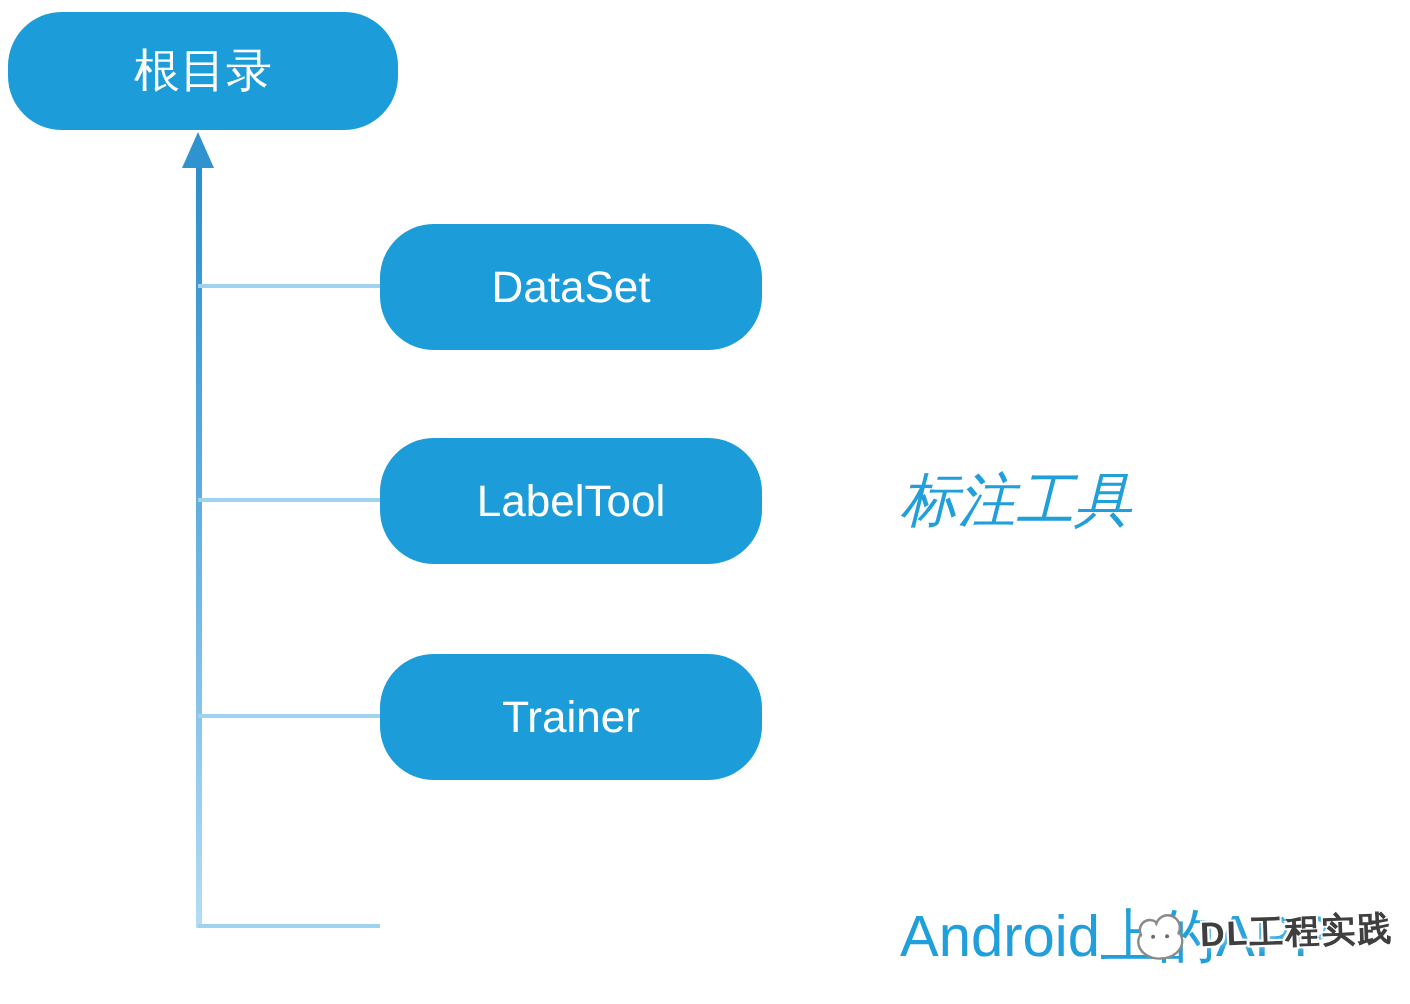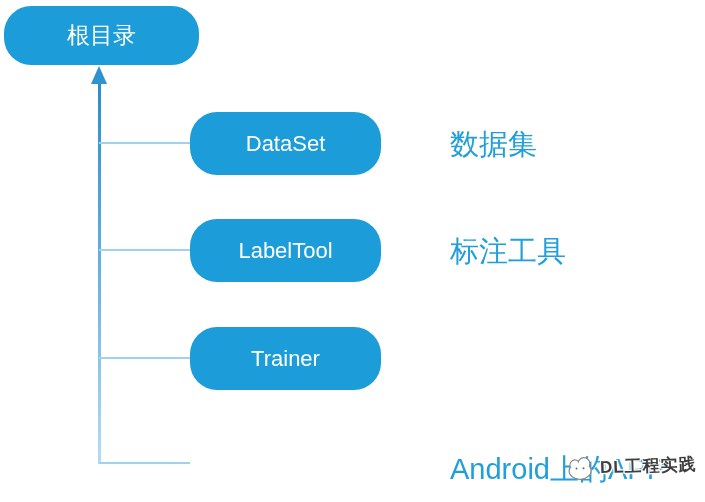--- a/index.html
+++ b/index.html
@@ -33,21 +33,21 @@
   .desc {
     position:absolute;
     left:450px;
     color:#219fdb;
     font-size:29px;
     line-height:40px;
     height:40px;
     white-space:nowrap;
   }
   .desc.r0 { top:124px; }
-  .desc.r1 { top:231px; }
+  .desc.r1 { top:231px;font-style:italic; }
   .desc.r2 { top:339px; }
   .desc.r3 { top:449px; }
 
   
   .trunk {
     position:absolute;
     left:98px; top:84px;
     width:3px; height:380px;
     background:linear-gradient(to bottom,#2a8fcb 0%,#6fb6e4 55%,#b4ddf4 100%);
   }
@@ -111,21 +111,20 @@
   <div class="node item-node r0">
     <span>DataSet</span>
   </div>
   <div class="node item-node r1">
     <span>LabelTool</span>
   </div>
   <div class="node item-node r2">
     <span>Trainer</span>
   </div>
 
-  <div class="desc r0">数据集</div>
   <div class="desc r1">标注工具</div>
   <div class="desc r3">Android上的APP</div>
 
   <div class="watermark">
     <svg class="logo" viewBox="0 0 32 32">
       <g>
         <ellipse cx="14" cy="19" rx="11" ry="8.5" fill="#ffffff" stroke="#8a8a8a" stroke-width="1.2"></ellipse>
         <circle cx="9" cy="13" r="5" fill="#ffffff" stroke="#8a8a8a" stroke-width="1.2"></circle>
         <circle cx="18" cy="12" r="6" fill="#ffffff" stroke="#8a8a8a" stroke-width="1.2"></circle>
         <ellipse cx="14" cy="19" rx="10" ry="7.5" fill="#ffffff"></ellipse>

